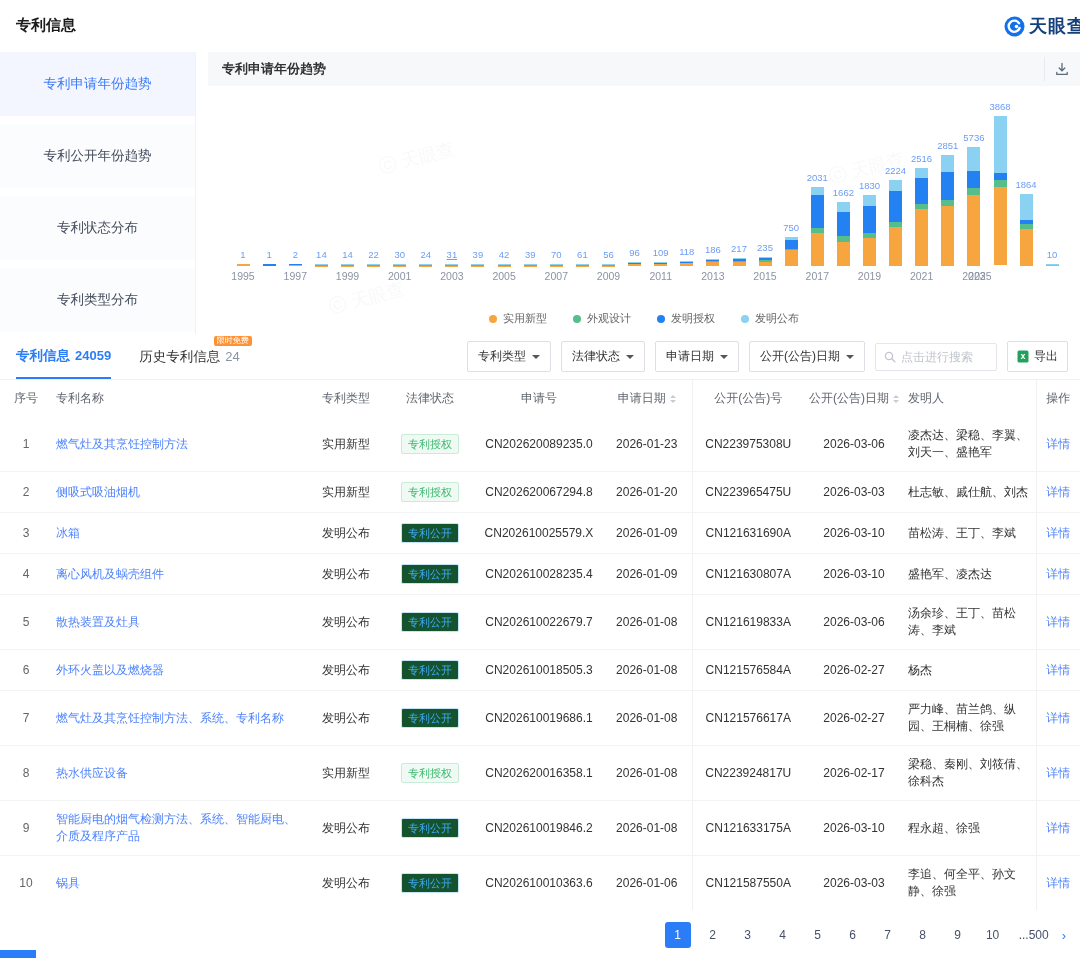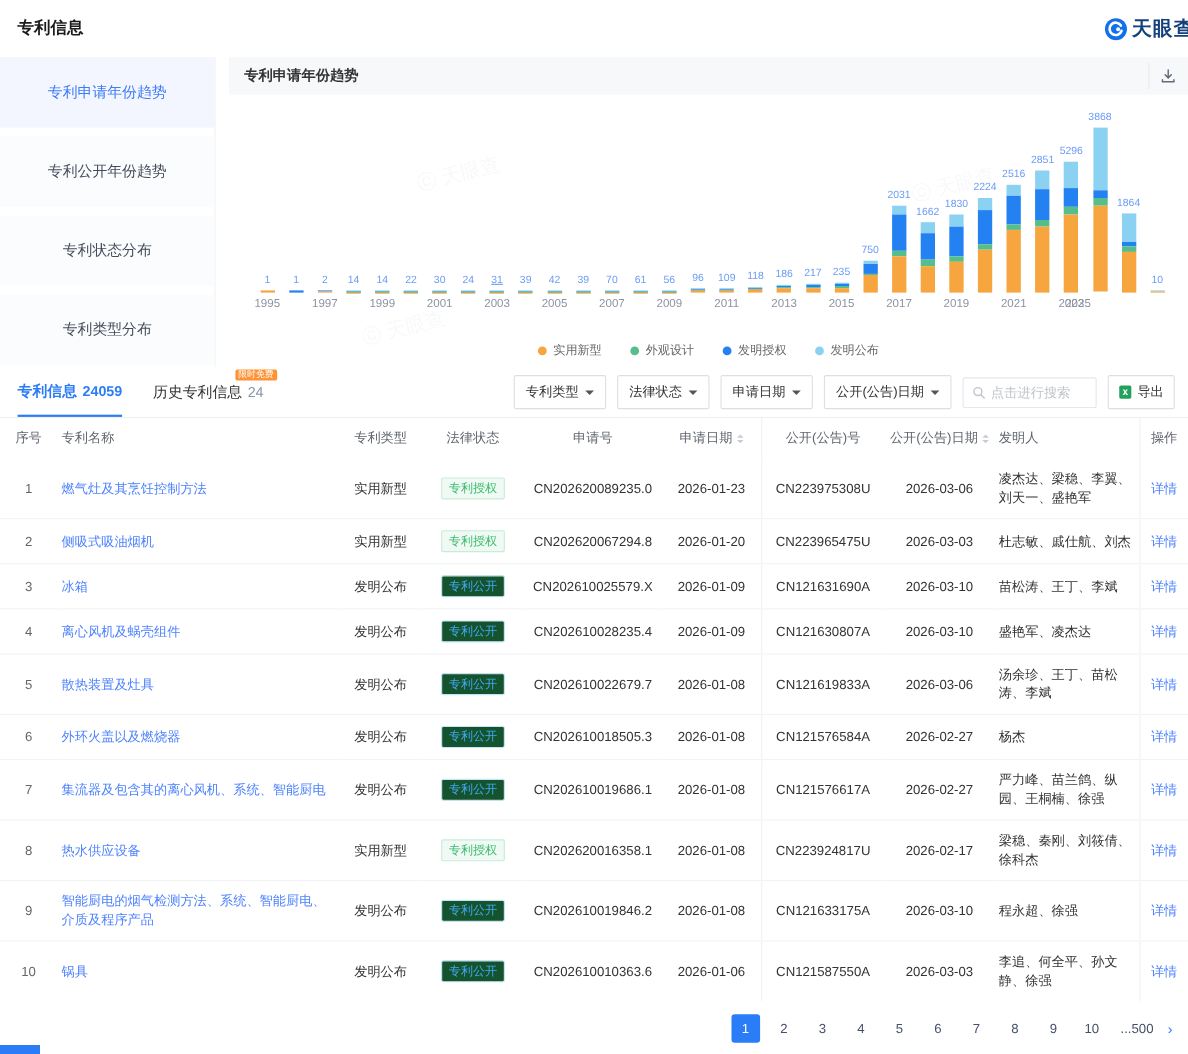--- a/index.html
+++ b/index.html
@@ -336,21 +336,21 @@
           <div style="height: 6px; background: rgb(86, 190, 139);"></div>
           <div style="height: 61px; background: rgb(247, 165, 63);"></div>
         </div>
         <div class="bar-label" style="left: 716.8px; top: 54px;">2851</div>
         <div class="bar" style="left: 759.4px; height: 119px;">
           <div style="height: 24px; background: rgb(139, 210, 242);"></div>
           <div style="height: 17px; background: rgb(35, 129, 241);"></div>
           <div style="height: 7px; background: rgb(86, 190, 139);"></div>
           <div style="height: 71px; background: rgb(247, 165, 63);"></div>
         </div>
-        <div class="bar-label" style="left: 742.9px; top: 46px;">5296</div>
+        <div class="bar-label" style="left: 742.9px; top: 46px;">5736</div>
         <div class="x-tick" style="left: 742.9px;">2023</div>
         <div class="bar" style="left: 785.5px; height: 150px;">
           <div style="height: 57px; background: rgb(139, 210, 242);"></div>
           <div style="height: 7px; background: rgb(35, 129, 241);"></div>
           <div style="height: 7px; background: rgb(86, 190, 139);"></div>
           <div style="height: 78px; background: rgb(247, 165, 63);"></div>
         </div>
         <div class="bar-label" style="left: 769px; top: 15px;">3868</div>
         <div class="bar" style="left: 811.5px; height: 72px;">
           <div style="height: 26px; background: rgb(139, 210, 242);"></div>
@@ -520,21 +520,21 @@
         <td><span class="badge blue">专利公开</span></td>
         <td>CN202610018505.3</td>
         <td>2026-01-08</td>
         <td>CN121576584A</td>
         <td>2026-02-27</td>
         <td class="left">杨杰</td>
         <td><span class="action-link">详情</span></td>
       </tr>
       <tr class="data-row">
         <td style="color: rgb(102, 102, 102);">7</td>
-        <td class="left"><span class="name-link">集流器及包含其的离心风机、系统、智能厨电</span></td>
+        <td class="left"><span class="name-link">燃气灶及其烹饪控制方法、系统、专利名称</span></td>
         <td>发明公布</td>
         <td><span class="badge blue">专利公开</span></td>
         <td>CN202610019686.1</td>
         <td>2026-01-08</td>
         <td>CN121576617A</td>
         <td>2026-02-27</td>
         <td class="left">严力峰、苗兰鸽、纵园、王桐楠、徐强</td>
         <td><span class="action-link">详情</span></td>
       </tr>
       <tr class="data-row">

